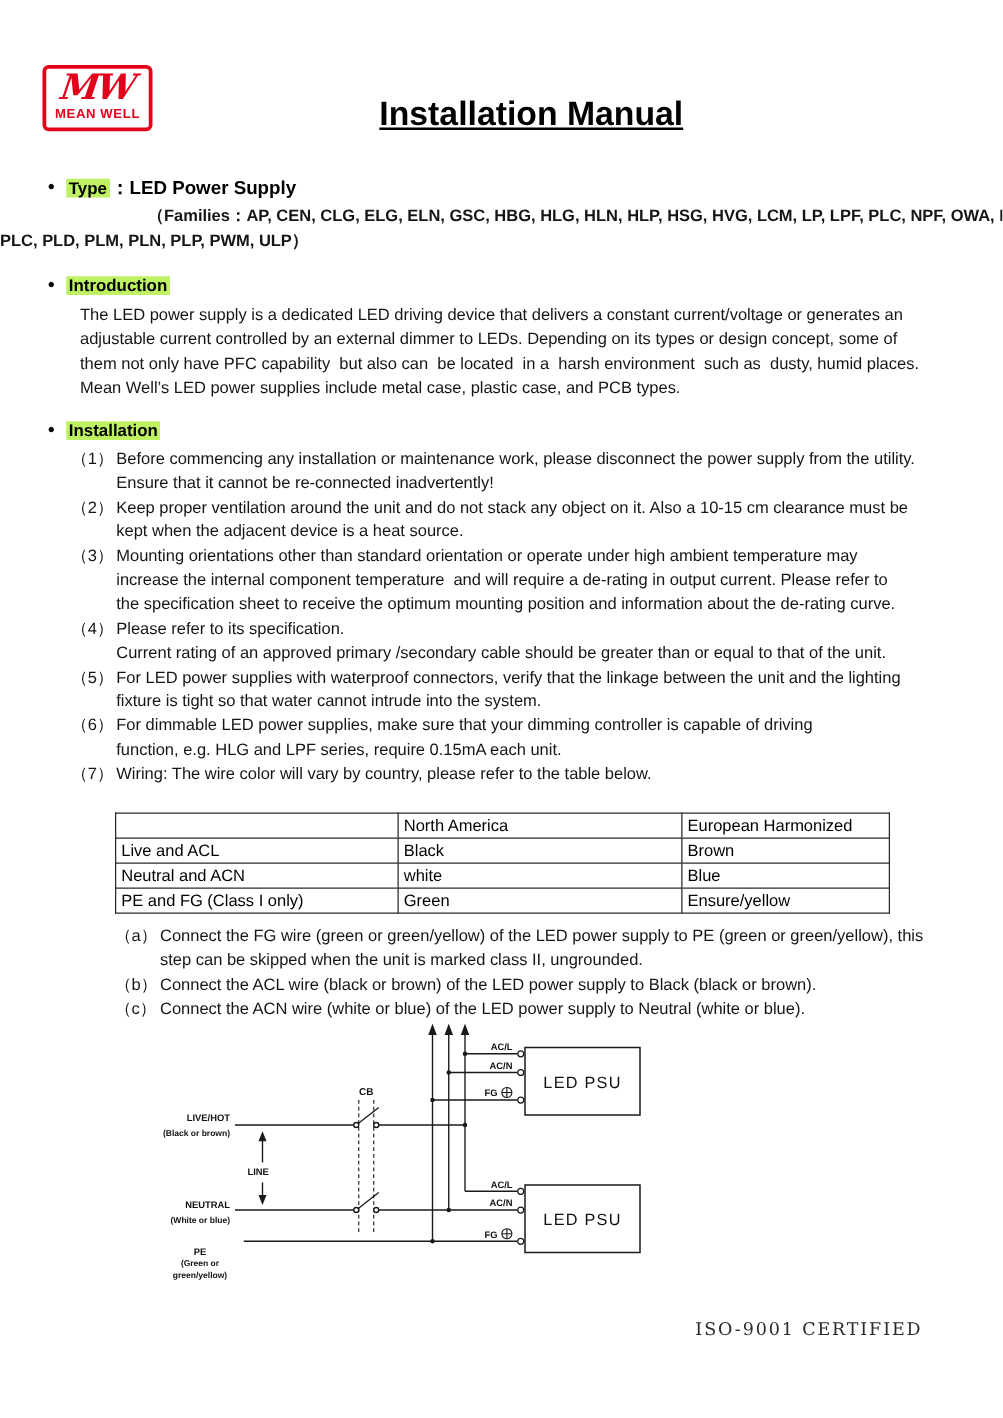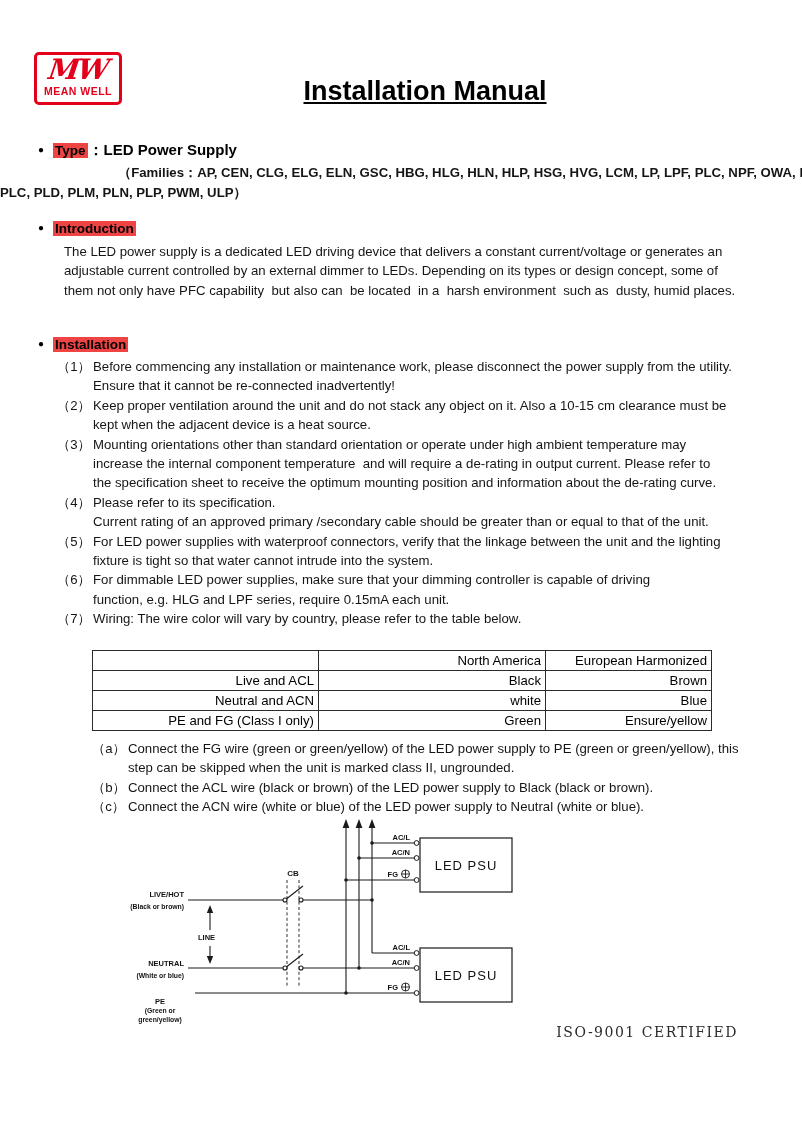--- a/index.html
+++ b/index.html
@@ -15,53 +15,53 @@
              font-size:28px; line-height:30px; color:#e3001b; letter-spacing:-2px;
              transform:skewX(-8deg); }
   .logo-name { font-size:10.5px; font-weight:bold; color:#e3001b; letter-spacing:.5px; }
   
   .title { position:absolute; top:76px; left:425px; transform:translateX(-50%);
            font-size:27px; font-weight:bold; color:#000; text-decoration:underline;
            white-space:nowrap; }
   
   .sec-head { position:absolute; left:38px; display:flex; align-items:center; }
   .bullet { font-size:10px; margin-right:9px; position:relative; top:-1px; color:#000; }
-  .hl { background:#ef4444; font-weight:bold; font-size:13.5px; padding:0 2px; color:#000; }
+  .hl { background:#bef264; font-weight:bold; font-size:13.5px; padding:0 2px; color:#000; }
   .type-rest { font-weight:bold; font-size:15px; margin-left:1px; color:#000; }
   .fam { position:absolute; font-weight:bold; font-size:13.2px; white-space:pre; }
   .fam1 { top:164px; left:118px; }
   .fam2 { top:184px; left:0; width:802px; }
   
   .line { font-size:13.2px; line-height:19.4px; height:19.4px; white-space:pre; }
   .para { position:absolute; }
   .intro-para { top:242px; left:64px; }
   .items { position:absolute; top:357px; left:0; width:802px; }
   .item { position:relative; padding-left:93px; }
   .inum { position:absolute; left:57px; top:0; font-size:13.2px; line-height:19.4px; }
   .subs { position:absolute; top:739px; left:0; width:802px; }
   .sub { position:relative; padding-left:128px; }
   .snum { position:absolute; left:92px; top:0; font-size:13.2px; line-height:19.4px; }
   
   .wire-table { position:absolute; top:650px; left:92px; border-collapse:collapse;
                 font-size:13.2px; color:#000; }
-  .wire-table td { border:1px solid #2b2b2b; height:20px; text-align:right;
+  .wire-table td { border:1px solid #2b2b2b; height:20px; text-align:left;
                    vertical-align:middle; padding:0 4px; }
   .cw1 { width:226px; } .cw2 { width:227px; } .cw3 { width:166px; }
   
   .diagram-wrap { position:absolute; top:818px; left:88px; width:640px; height:212px; }
   .diagram { width:640px; height:212px; }
   .diagram text { font-family:"Liberation Sans", sans-serif; fill:#111; }
   .wire line { stroke:#1a1a1a; stroke-width:1.1; }
   .dash line { stroke:#1a1a1a; stroke-width:0.9; stroke-dasharray:3,2.4; }
   .dt-sm { font-size:7.5px; font-weight:bold; }
   .dt-xs { font-size:6.8px; font-weight:bold; }
   .dt-cb { font-size:8px; font-weight:bold; }
   .dt-psu { font-size:13px; letter-spacing:1px; }
   
-  .iso { position:absolute; top:1024px; right:64px; font-family:"DejaVu Serif", serif;
+  .iso { position:absolute; top:1056px; right:64px; font-family:"DejaVu Serif", serif;
          font-size:14px; letter-spacing:1.5px; color:#2a2a2a; }
   .slogan { position:absolute; top:1051px; right:38px; font-family:"DejaVu Serif", serif;
             font-style:italic; font-weight:bold; font-size:14.5px; letter-spacing:2px; color:#555; }
 </style>
 </head>
 <body>
 
 <div class="page">
 
   <div class="logo">
@@ -80,20 +80,21 @@
   <div class="fam fam2">PLC, PLD, PLM, PLN, PLP, PWM, ULP）</div>
 
   <div class="sec-head" style="top:221px;">
     <span class="bullet">●</span>
     <span class="hl">Introduction</span>
   </div>
   <div class="para intro-para">
     <div class="line">The LED power supply is a dedicated LED driving device that delivers a constant current/voltage or generates an</div>
     <div class="line">adjustable current controlled by an external dimmer to LEDs. Depending on its types or design concept, some of</div>
     <div class="line">them not only have PFC capability  but also can  be located  in a  harsh environment  such as  dusty, humid places.</div>
+    <div class="line">Mean Well’s LED power supplies include metal case, plastic case, and PCB types.</div>
   </div>
 
   <div class="sec-head" style="top:337px;">
     <span class="bullet">●</span>
     <span class="hl">Installation</span>
   </div>
 
   <div class="items">
     <div class="item">
       <span class="inum">（1）</span>

